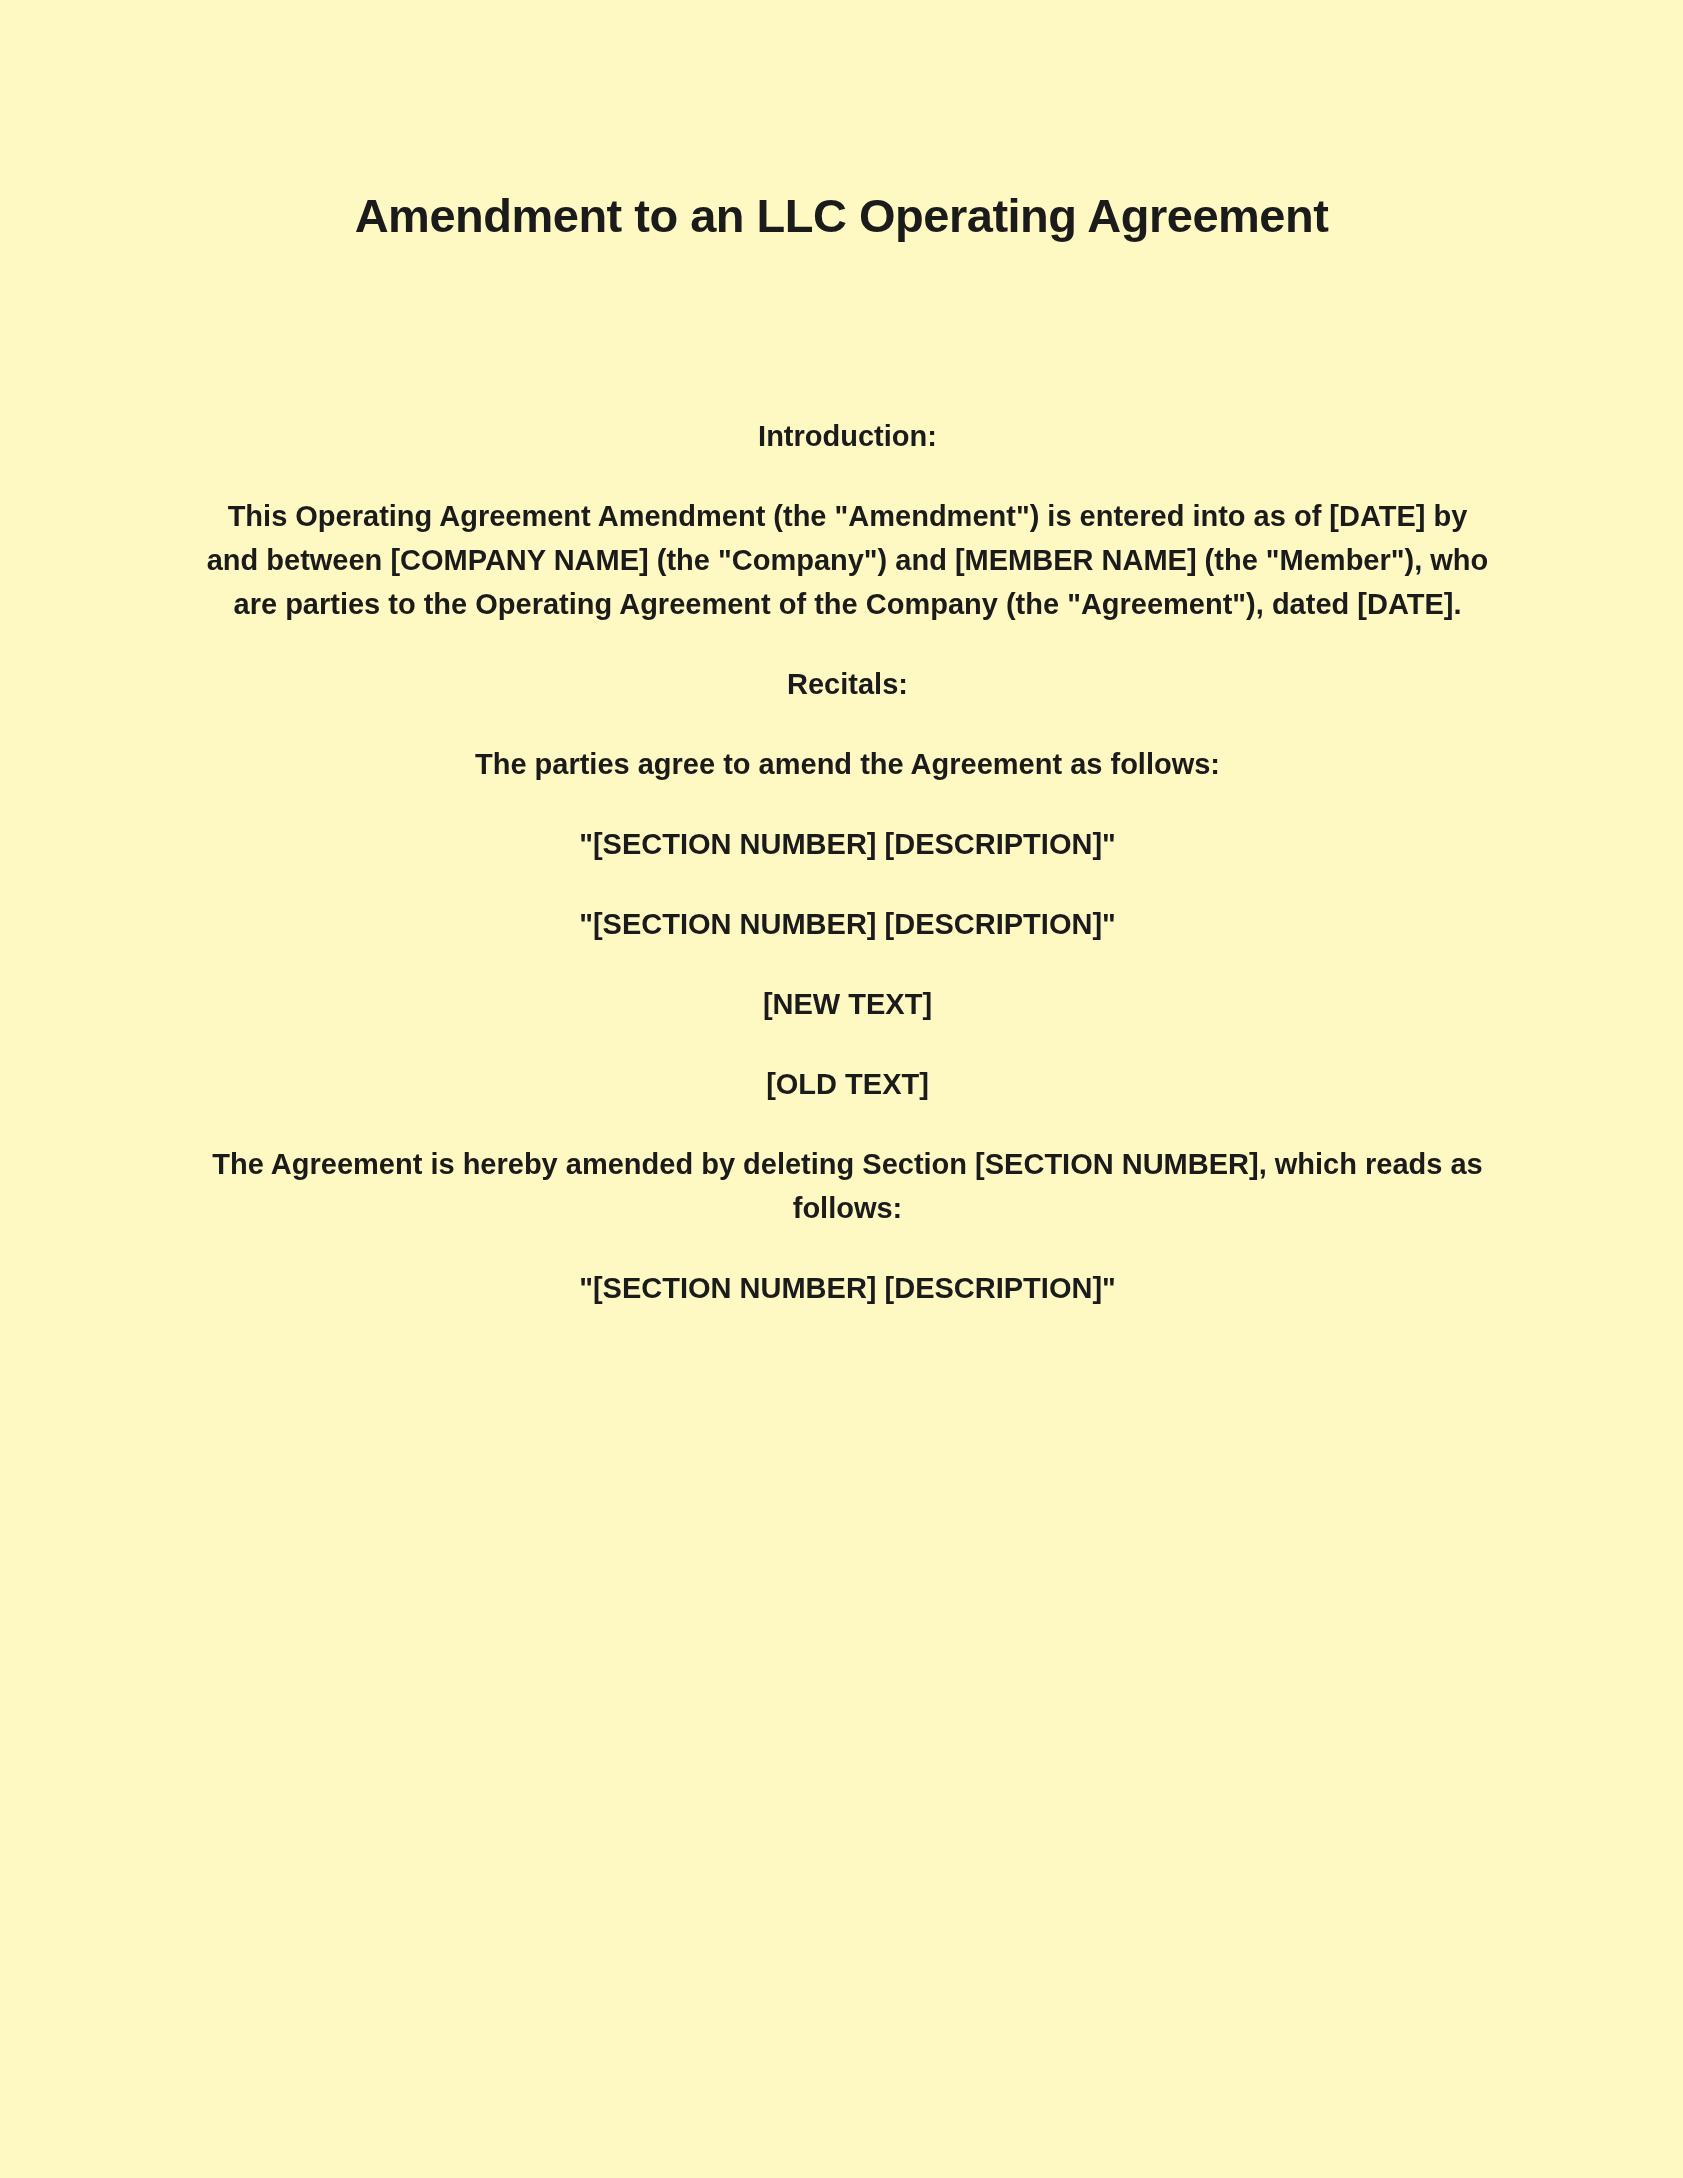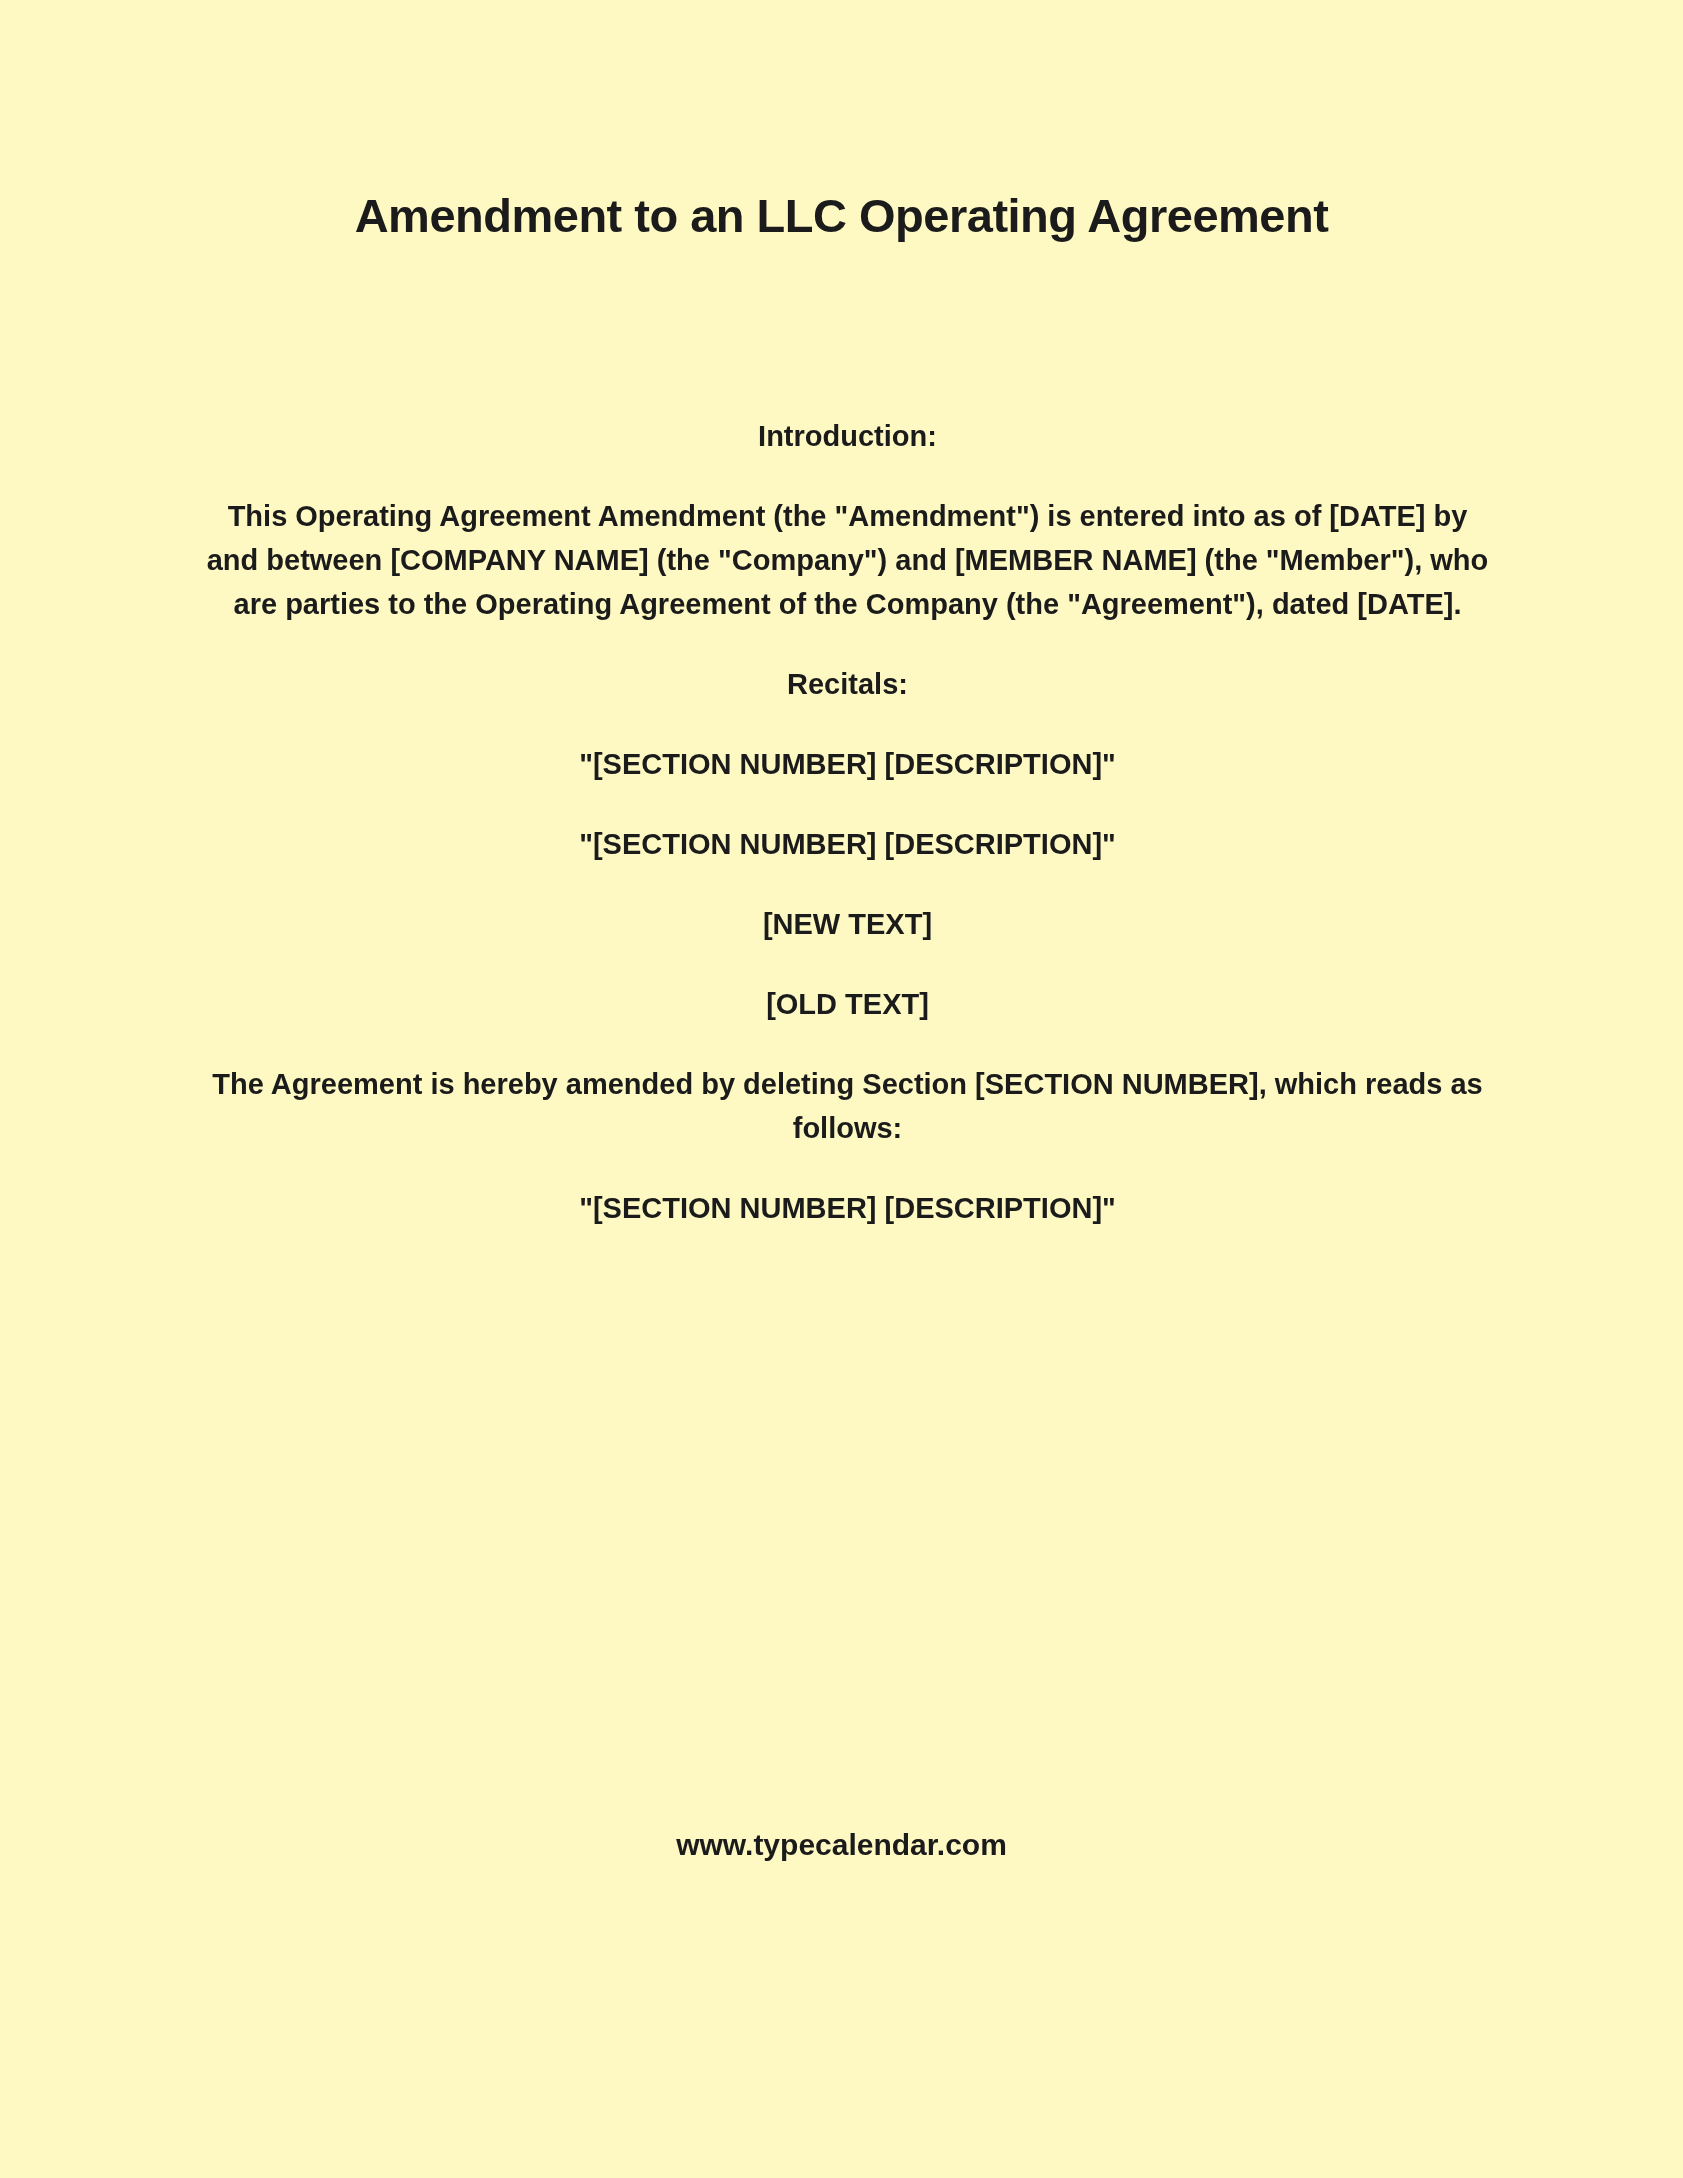--- a/index.html
+++ b/index.html
@@ -53,33 +53,33 @@
   <h1 class="doc-title">Amendment to an LLC Operating Agreement</h1>
 
   <div class="content">
 
     <div class="block heading">Introduction:</div>
 
     <div class="block para">This Operating Agreement Amendment (the "Amendment") is entered into as of [DATE] by and between [COMPANY NAME] (the "Company") and [MEMBER NAME] (the "Member"), who are parties to the Operating Agreement of the Company (the "Agreement"), dated [DATE].</div>
 
     <div class="block heading">Recitals:</div>
 
+    <div class="block para">The parties agree to amend the Agreement as follows:</div>
 
 
     <div class="block para">"[SECTION NUMBER] [DESCRIPTION]"</div>
 
 
     <div class="block para">"[SECTION NUMBER] [DESCRIPTION]"</div>
 
     <div class="block para">[NEW TEXT]</div>
 
     <div class="block para">[OLD TEXT]</div>
 
     <div class="block para">The Agreement is hereby amended by deleting Section [SECTION NUMBER], which reads as follows:</div>
 
     <div class="block para">"[SECTION NUMBER] [DESCRIPTION]"</div>
 
   </div>
 
-  <div class="doc-footer">www.typecalendar.com</div>
 
 </div>
 
 
 </body></html>

